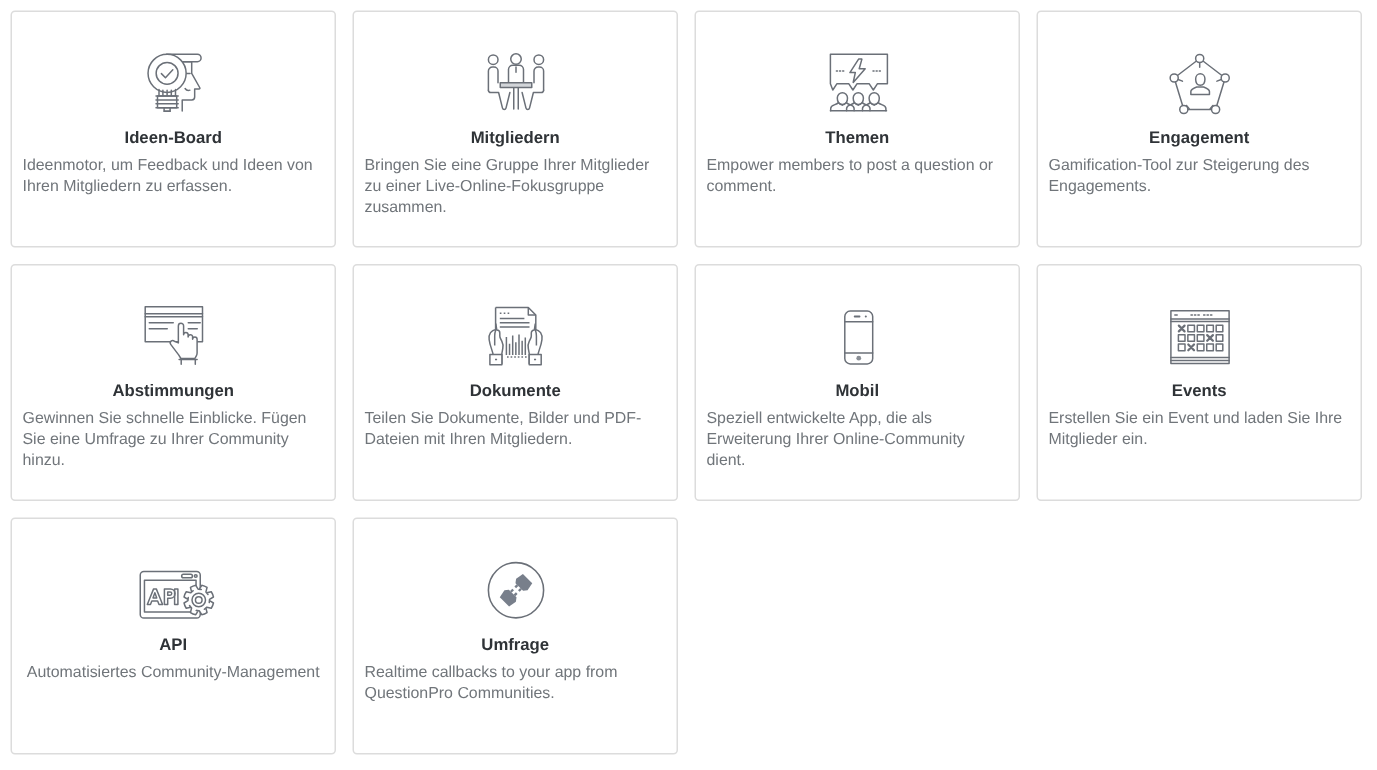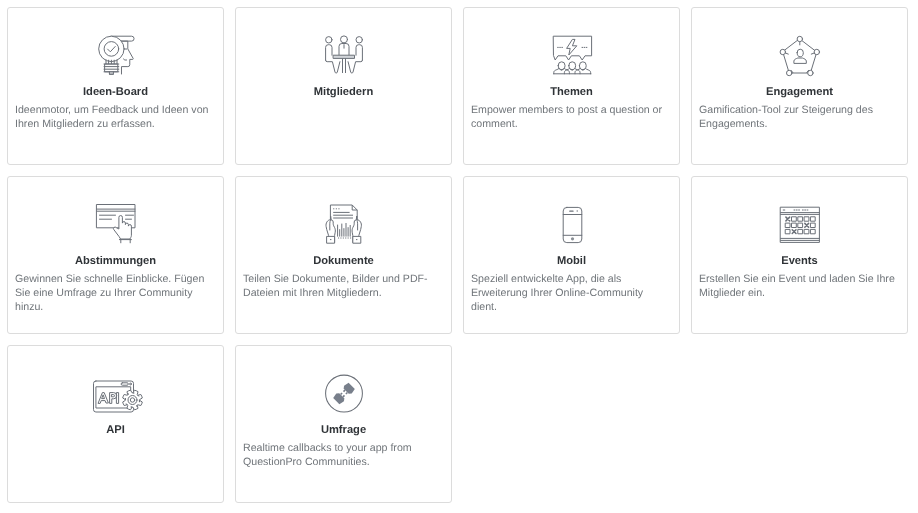--- a/index.html
+++ b/index.html
@@ -75,20 +75,21 @@
   <path d="M21.0 11.6v3.6"></path>
   <path d="M2.6 27.2V14.4a2.7 2.7 0 0 1 2.7-2.7h1.0a2.7 2.7 0 0 1 2.7 2.7v7.8"></path>
   <path d="M39.4 27.2V14.4a2.7 2.7 0 0 0-2.7-2.7h-1.0a2.7 2.7 0 0 0-2.7 2.7v7.8"></path>
   <path d="M2.6 27.2a1.5 1.5 0 0 0 1.5 1.5h5.3l2.6 10.4a1.2 1.2 0 0 0 2.32 0l2.6-10.4"></path>
   <path d="M39.4 27.2a1.5 1.5 0 0 1-1.5 1.5h-5.3l-2.6 10.4a1.2 1.2 0 0 1-2.32 0l-2.6-10.4"></path>
   <path d="M19.5 25.6v14.0M22.5 25.6v14.0"></path>
   <rect x="10.5" y="22.2" width="21.0" height="3.2" fill="#d2d5d9" stroke="#6b7078"></rect>
 </svg>
     </div>
     <div class="card-title">Mitgliedern</div>
+    <div class="card-desc">Bringen Sie eine Gruppe Ihrer Mitglieder zu einer Live-Online-Fokusgruppe zusammen.</div>
   </div>
   <div class="card">
     <div class="icon-wrap">
 <svg viewBox="0 0 42 42" width="42" height="42" fill="none" stroke="#6b7078" stroke-width="1" stroke-linecap="round" stroke-linejoin="round">
   <path d="M2.6 3.2h38.0v19.6h-6.6l-2.8 4.2-2.8-4.2h-8.0l-2.8 4.2-2.8-4.2H7.0l-2.8 4.2-1.6-4.2z"></path>
   <path d="M23.6 6.4h-2.2l-5.8 9.0h3.6l-1.4 6.6 8.0-9.2h-4.0z"></path>
   <path d="M6.6 14.4h.7M8.7 14.4h.7M10.8 14.4h.7"></path>
   <path d="M31.0 14.4h.7M33.1 14.4h.7M35.2 14.4h.7"></path>
   <path d="M7.2 32.4a3.4 3.6 0 0 1 6.8 0c0 2.6-1.1 4.2-3.4 4.2s-3.4-1.6-3.4-4.2z"></path>
   <path d="M17.8 32.4a3.4 3.6 0 0 1 6.8 0c0 2.6-1.1 4.2-3.4 4.2s-3.4-1.6-3.4-4.2z"></path>
@@ -229,20 +230,21 @@
            M11.0 27.6h2.5l-1.25-3.4z"></path>
   <path d="M18.6 32.0V21.6h4.0a3.1 3.1 0 0 1 0 6.2h-1.8v4.2z
            M20.8 25.8h1.6a1.1 1.1 0 0 0 0-2.2h-1.6z"></path>
   <path d="M25.4 32.0V21.6h2.2V32.0z"></path>
   <path d="M48.49 30.71 A7.20 7.20 0 0 1 48.69 29.42 L51.30 30.99 A10.00 10.00 0 0 1 49.84 34.52 L46.88 33.78 L45.23 35.16 A7.20 7.20 0 0 1 46.28 34.38 L47.02 37.34 A10.00 10.00 0 0 1 43.49 38.80 L41.92 36.19 L39.79 35.99 A7.20 7.20 0 0 1 41.08 36.19 L39.51 38.80 A10.00 10.00 0 0 1 35.98 37.34 L36.72 34.38 L35.34 32.73 A7.20 7.20 0 0 1 36.12 33.78 L33.16 34.52 A10.00 10.00 0 0 1 31.70 30.99 L34.31 29.42 L34.51 27.29 A7.20 7.20 0 0 1 34.31 28.58 L31.70 27.01 A10.00 10.00 0 0 1 33.16 23.48 L36.12 24.22 L37.77 22.84 A7.20 7.20 0 0 1 36.72 23.62 L35.98 20.66 A10.00 10.00 0 0 1 39.51 19.20 L41.08 21.81 L43.21 22.01 A7.20 7.20 0 0 1 41.92 21.81 L43.49 19.20 A10.00 10.00 0 0 1 47.02 20.66 L46.28 23.62 L47.66 25.27 A7.20 7.20 0 0 1 46.88 24.22 L49.84 23.48 A10.00 10.00 0 0 1 51.30 27.01 L48.69 28.58 Z" fill="#fff"></path>
   <circle cx="41.5" cy="29.0" r="4.5" fill="#fff"></circle>
   <circle cx="41.5" cy="29.0" r="2.2"></circle>
 </svg>
     </div>
     <div class="card-title">API</div>
+    <div class="card-desc">Automatisiertes Community-Management</div>
   </div>
   <div class="card">
     <div class="icon-wrap">
 <svg viewBox="0 0 42 42" width="42" height="42" fill="none" stroke="#6b7078" stroke-width="1.05" stroke-linecap="round" stroke-linejoin="round">
   <circle cx="21" cy="22.5" r="18.4"></circle>
   <g fill="#787f8b" stroke="none">
     <path d="M25.60 11.68 L31.82 17.90 L28.71 22.43 L25.74 22.85 L20.65 17.76 L21.07 14.79 Z"></path>
     <path d="M21.42 18.54 L22.56 19.67 L21.07 21.16 L19.94 20.03 Z"></path>
     <path d="M23.83 20.94 L24.96 22.08 L23.47 23.56 L22.34 22.43 Z"></path>
     <path d="M10.18 27.10 L16.40 33.32 L20.93 30.21 L21.35 27.24 L16.26 22.15 L13.29 22.57 Z"></path>

